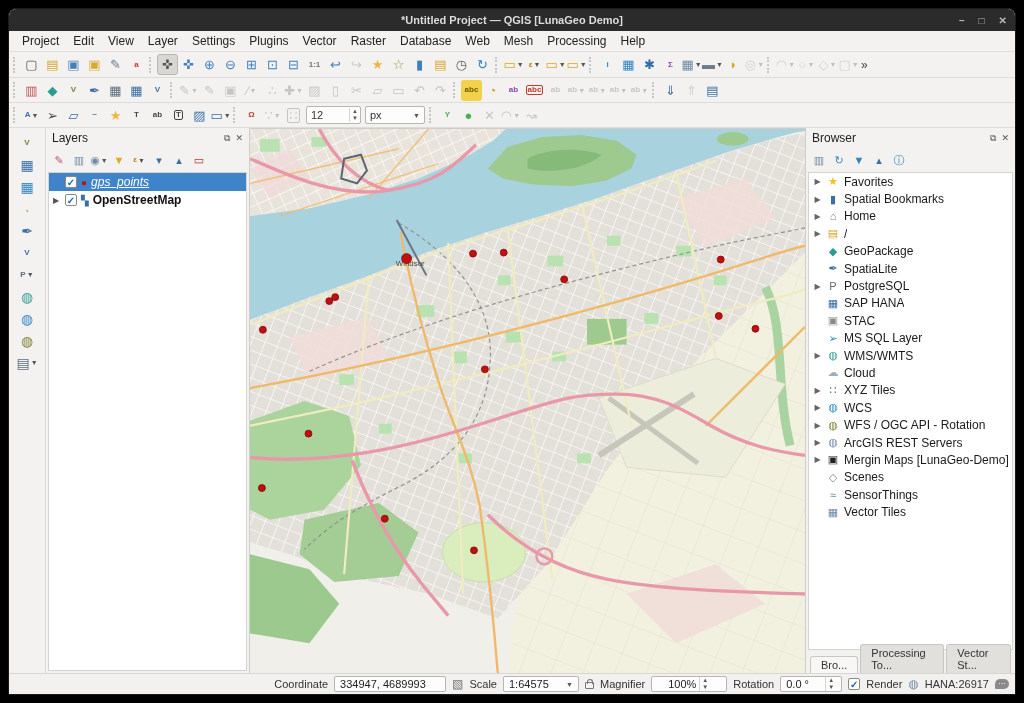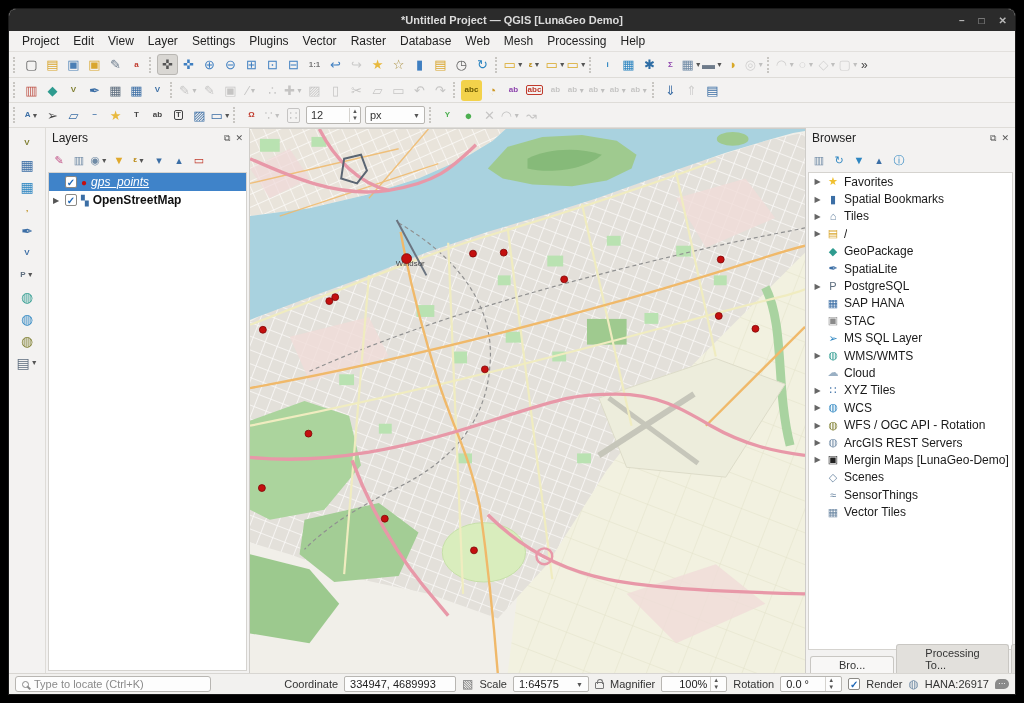--- a/index.html
+++ b/index.html
@@ -61,21 +61,21 @@
          align-items:center; justify-content:center; font-size:10px; color:#1d66b5; font-weight:bold; flex:0 0 auto;}
   .lyr-sym { font-size:10px; }
   .layer-row .lbl.bold { font-weight:bold; }
   
   .tree-row { display:flex; align-items:center; height:17.4px; padding-left:4px; gap:4px; color:#1a1a1a; }
   .tree-row .exp { width:9px; font-size:8px; color:#666; text-align:center; flex:0 0 auto;}
   .tree-row .ticon { width:14px; text-align:center; font-size:11px; flex:0 0 auto;}
   .tree-row .tlbl { white-space:nowrap; overflow:hidden; text-overflow:ellipsis; font-size:12px;}
   .dock-tabs { height:21px; display:flex; align-items:flex-end; gap:2px; padding:0 4px; flex:0 0 auto; background:#f3f2f1;}
   .dock-tab { font-size:11px; color:#333; background:#e2e0dc; border:1px solid #c9c7c3; border-bottom:none;
-              border-radius:3px 3px 0 0; padding:2px 28px; }
+              border-radius:3px 3px 0 0; padding:2px 10px; }
   .dock-tab.active { background:#f8f7f6;text-align:center; }
   
   #map-canvas { flex:1; position:relative; background:#f1efe9; min-width:0; border-top:1px solid #cfcdc9;}
   #map-canvas svg { position:absolute; inset:0; width:100%; height:100%; }
   
   .statusbar { height:21px; background:#f2f1ef; border-top:1px solid #d8d6d2; display:flex; align-items:center;
                padding:0 6px; font-size:11px; color:#333; gap:6px; flex:0 0 auto;}
   .locate { display:flex; align-items:center; gap:5px; background:#fdfdfd; border:1px solid #b8b6b2; border-radius:3px;
             height:16px; width:196px; padding:0 6px; color:#8a8a8a; }
   .mag-icon { width:7px; height:7px; border:1.5px solid #8a8a8a; border-radius:50%; position:relative; flex:0 0 auto;}
@@ -706,21 +706,21 @@
             <span class="tlbl">Favorites</span>
           </div>
           <div class="tree-row">
             <span class="exp">▶</span>
             <span class="ticon" style="color: rgb(59, 110, 165);">▮</span>
             <span class="tlbl">Spatial Bookmarks</span>
           </div>
           <div class="tree-row">
             <span class="exp">▶</span>
             <span class="ticon" style="color: rgb(111, 138, 165);">⌂</span>
-            <span class="tlbl">Tiles</span>
+            <span class="tlbl">Home</span>
           </div>
           <div class="tree-row">
             <span class="exp">▶</span>
             <span class="ticon" style="color: rgb(217, 166, 46);">▤</span>
             <span class="tlbl">/</span>
           </div>
           <div class="tree-row">
             <span class="exp"></span>
             <span class="ticon" style="color: rgb(46, 155, 143);">◆</span>
             <span class="tlbl">GeoPackage</span>
@@ -803,36 +803,32 @@
         </div>
       <div class="dock-tabs" id="dock-tabs">
           <span class="dock-tab active">Bro...</span>
           <span class="dock-tab">Processing To...</span>
           <span class="dock-tab">Vector St...</span>
         </div>
     </div>
   </div>
 
   <div class="statusbar">
-    <div class="locate">
-      <span class="mag-icon"></span>
-      <span>Type to locate (Ctrl+K)</span>
-    </div>
     <span class="spacer"></span>
     <span>Coordinate</span>
     <span class="sb-field" style="width:112px">334947, 4689993</span>
     <span class="sb-icn" style="color:#777">▧</span>
     <span>Scale</span>
     <span class="sb-field" style="width:76px; justify-content:space-between">
       <span>1:64575</span>
         <span style="font-size:7px;color:#555">▼</span>
     </span>
     <span class="lock-icon"></span>
     <span>Magnifier</span>
-    <span class="sb-field sb-spin" style="width:66px; justify-content:flex-end">
+    <span class="sb-field sb-spin" style="width:76px; justify-content:center">
       <span>100%</span>
       <span class="spin-arrows">
           <span>▲</span>
           <span>▼</span>
         </span>
     </span>
     <span>Rotation</span>
     <span class="sb-field sb-spin" style="width:62px; justify-content:space-between">
       <span>0.0 °</span>
       <span class="spin-arrows">

